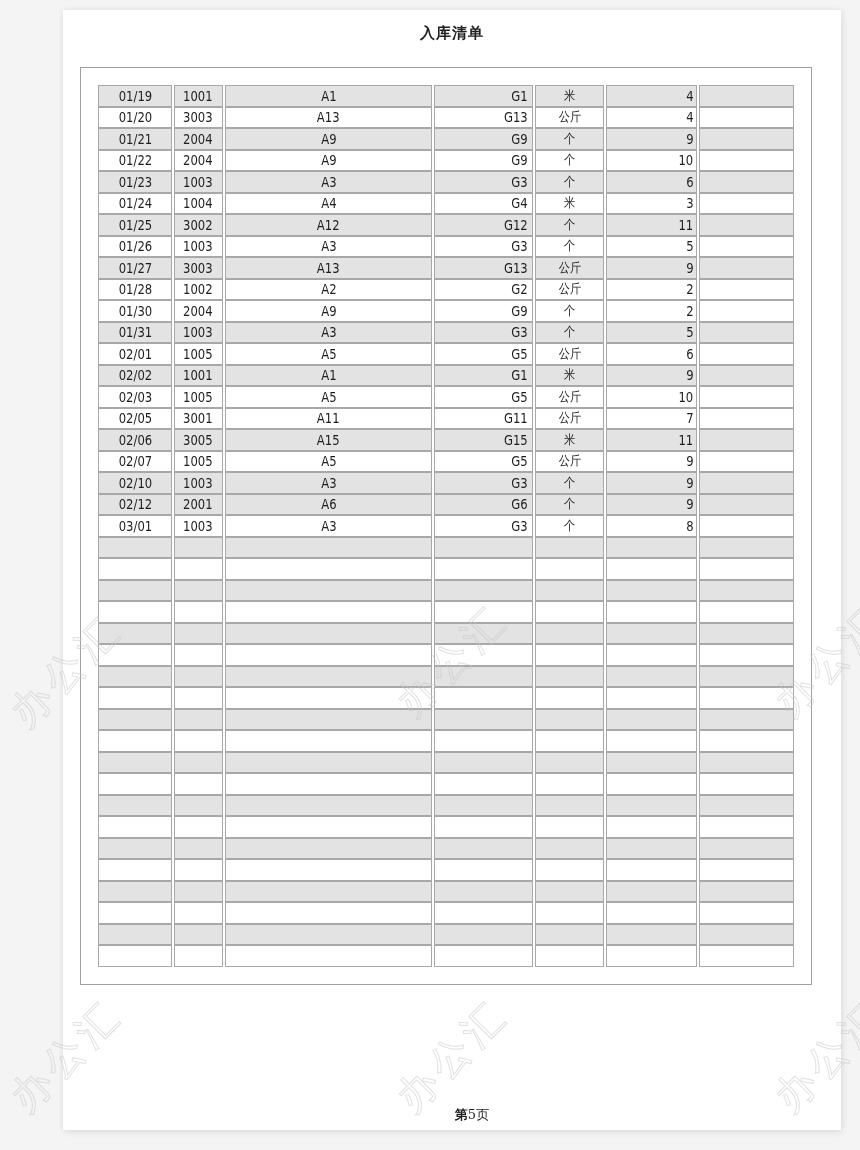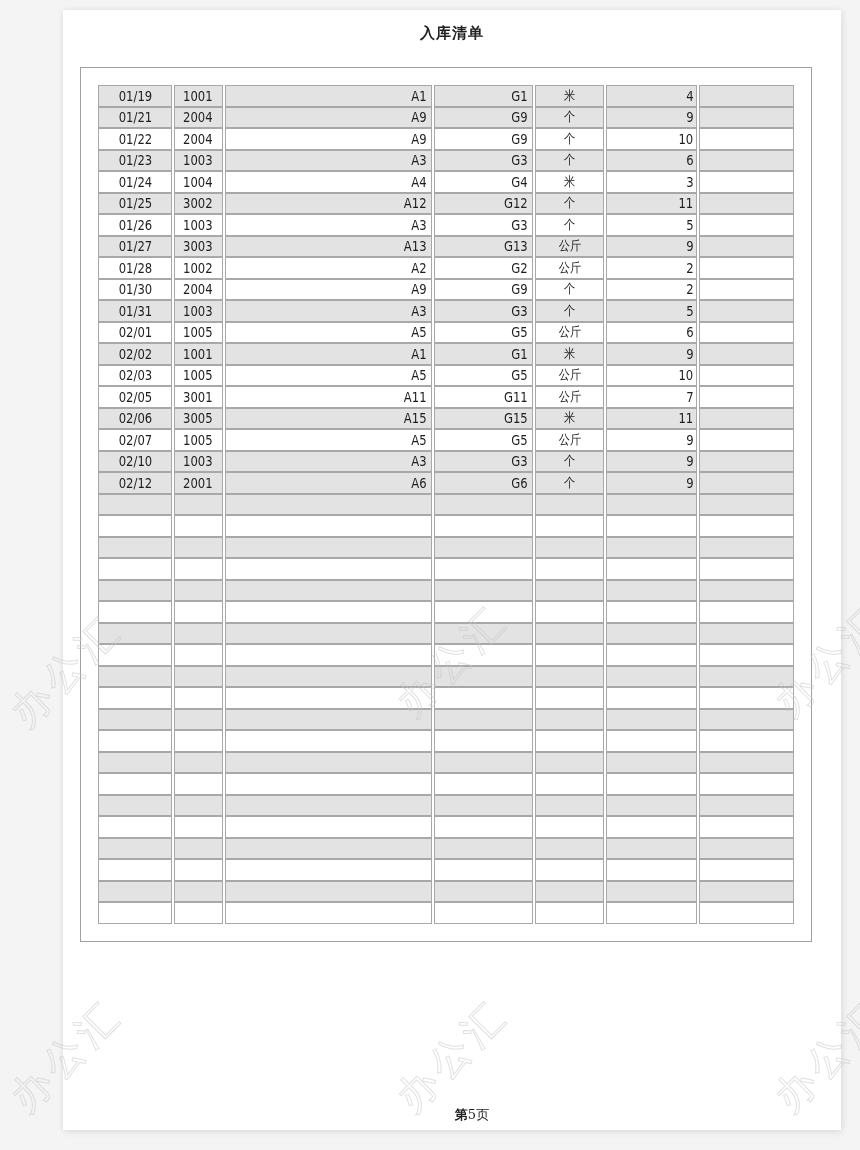--- a/index.html
+++ b/index.html
@@ -56,21 +56,21 @@
       white-space: nowrap;
       overflow: hidden;
       line-height: 18px;
       transform: scaleX(0.88);
     }
     table.grid td { transform: none; }
     table.grid tr.odd td { background: #e3e3e3; }
     table.grid tr.even td { background: #ffffff; }
     .c-date { text-align: center; }
     .c-code { text-align: center; padding-left: 6px !important; }
-    .c-name { text-align: right; }
+    .c-name { text-align: center; }
     .c-spec { text-align: right; }
     .c-unit { text-align: center; font-family: "DejaVu Serif", serif !important; font-size: 13px !important; }
     .c-qty { text-align: right; padding-right: 2px !important; }
     .c-note { text-align: left; }
     .cond { display: inline-block; transform: scaleX(0.86); transform-origin: center; }
     .c-code .cond { transform-origin: left; }
     .c-qty .cond { transform-origin: right; }
 
     .footer {
       position: absolute;
@@ -116,20 +116,29 @@
       <tbody id="grid-body">
           <tr class="odd">
             <td class="c-date"><span class="cond">01/19</span></td>
             <td class="c-code"><span class="cond">1001</span></td>
             <td class="c-name"><span class="cond">A1</span></td>
             <td class="c-spec"><span class="cond">G1</span></td>
             <td class="c-unit"><span class="cond">米</span></td>
             <td class="c-qty"><span class="cond">4</span></td>
             <td class="c-note"><span class="cond"></span></td>
           </tr>
+          <tr class="even">
+            <td class="c-date"><span class="cond">01/20</span></td>
+            <td class="c-code"><span class="cond">3003</span></td>
+            <td class="c-name"><span class="cond">A13</span></td>
+            <td class="c-spec"><span class="cond">G13</span></td>
+            <td class="c-unit"><span class="cond">公斤</span></td>
+            <td class="c-qty"><span class="cond">4</span></td>
+            <td class="c-note"><span class="cond"></span></td>
+          </tr>
           <tr class="odd">
             <td class="c-date"><span class="cond">01/21</span></td>
             <td class="c-code"><span class="cond">2004</span></td>
             <td class="c-name"><span class="cond">A9</span></td>
             <td class="c-spec"><span class="cond">G9</span></td>
             <td class="c-unit"><span class="cond">个</span></td>
             <td class="c-qty"><span class="cond">9</span></td>
             <td class="c-note"><span class="cond"></span></td>
           </tr>
           <tr class="even">
@@ -278,20 +287,29 @@
           </tr>
           <tr class="odd">
             <td class="c-date"><span class="cond">02/12</span></td>
             <td class="c-code"><span class="cond">2001</span></td>
             <td class="c-name"><span class="cond">A6</span></td>
             <td class="c-spec"><span class="cond">G6</span></td>
             <td class="c-unit"><span class="cond">个</span></td>
             <td class="c-qty"><span class="cond">9</span></td>
             <td class="c-note"><span class="cond"></span></td>
           </tr>
+          <tr class="even">
+            <td class="c-date"><span class="cond">03/01</span></td>
+            <td class="c-code"><span class="cond">1003</span></td>
+            <td class="c-name"><span class="cond">A3</span></td>
+            <td class="c-spec"><span class="cond">G3</span></td>
+            <td class="c-unit"><span class="cond">个</span></td>
+            <td class="c-qty"><span class="cond">8</span></td>
+            <td class="c-note"><span class="cond"></span></td>
+          </tr>
           <tr class="odd">
             <td class="c-date"></td>
             <td class="c-code"></td>
             <td class="c-name"></td>
             <td class="c-spec"></td>
             <td class="c-unit"></td>
             <td class="c-qty"></td>
             <td class="c-note"></td>
           </tr>
           <tr class="even">

